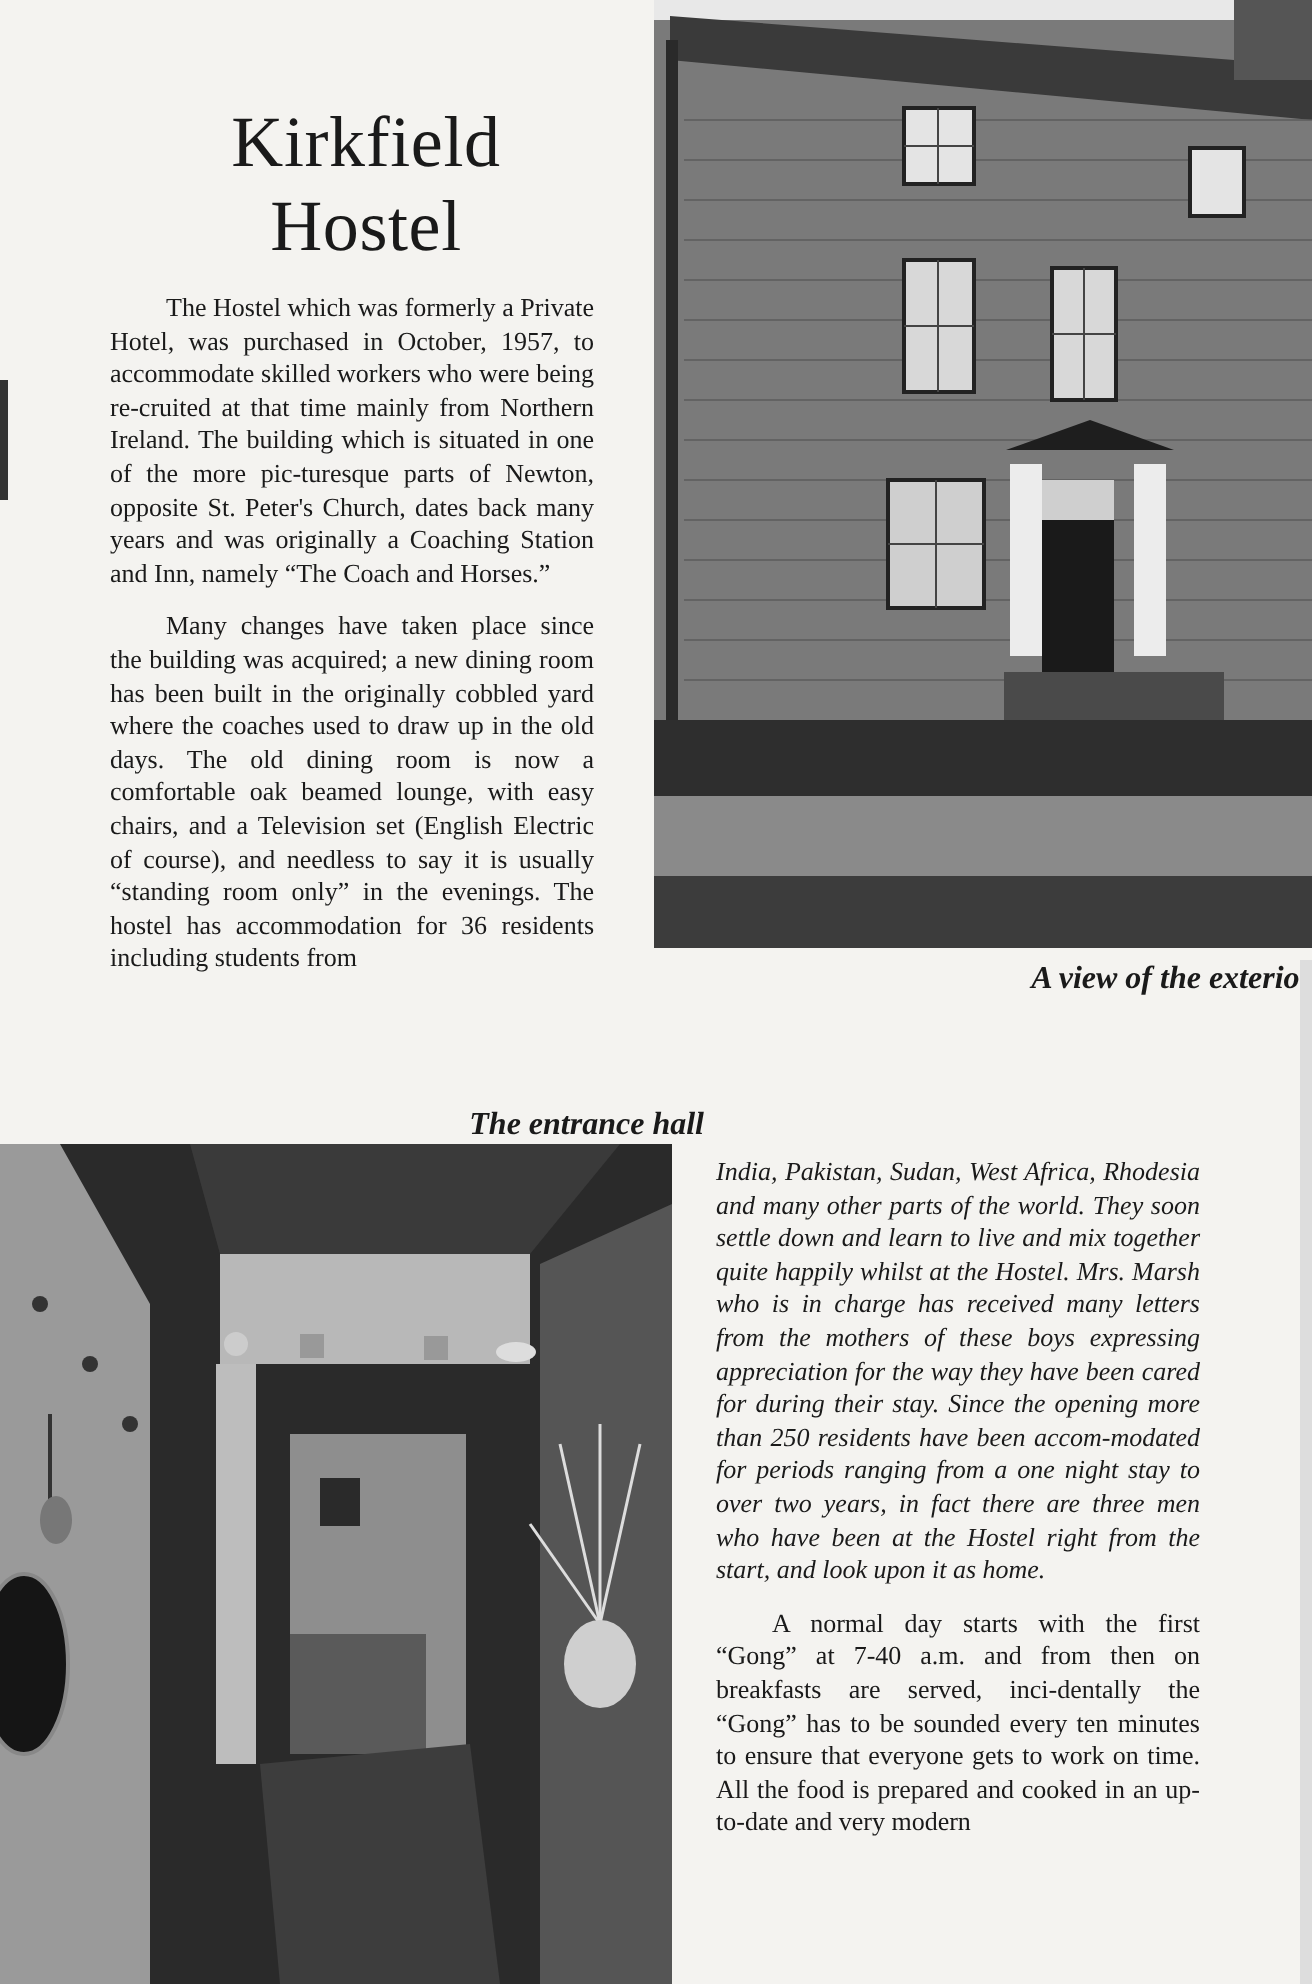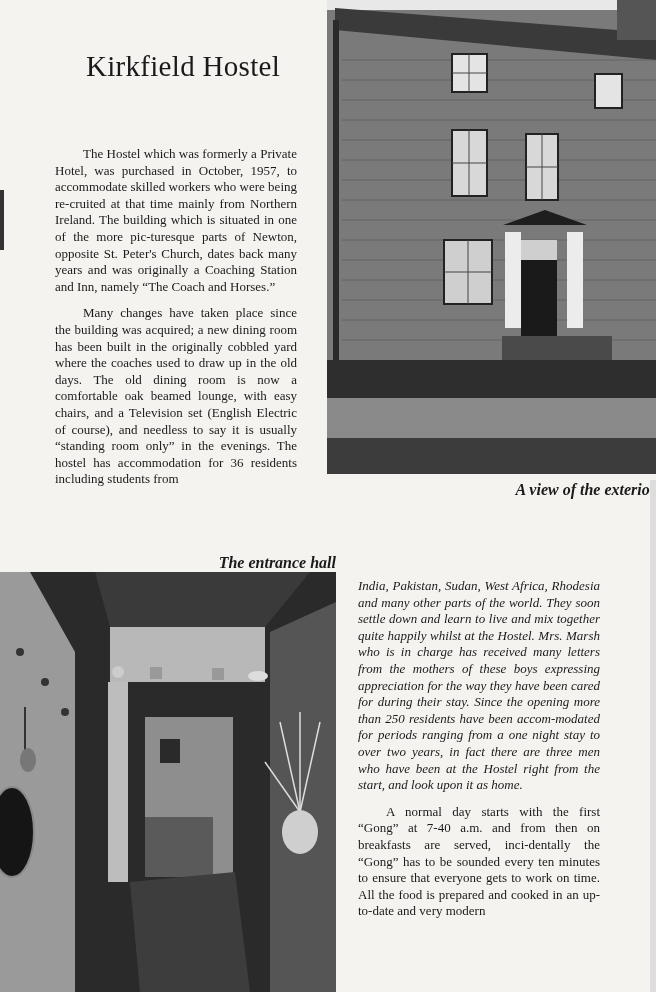--- a/index.html
+++ b/index.html
@@ -1,27 +1,27 @@
 <!DOCTYPE html>
 <html><head>
 <meta charset="utf-8">
 <style>
   html, body { margin:0; padding:0; }
   body { width:656px; height:992px; background:#f4f3f0; position:relative; overflow:hidden;
          font-family:"Liberation Serif","DejaVu Serif",serif; color:#1a1a1a; }
   .title { position:absolute; left:68px; top:50px; width:230px; text-align:center;
-           font-size:29px; font-weight:normal; letter-spacing:0.3px; margin:0; }
+           font-size:36px; font-weight:normal; letter-spacing:0.3px; margin:0; }
   .col { position:absolute; font-size:13px; line-height:16.6px; text-align:justify;margin-top:48px; }
   .col p { margin:0 0 10px 0; text-indent:28px; }
   .col p.cont { text-indent:0;font-style:italic; }
   .col1 { left:55px; top:98px; width:242px; }
   .col2 { left:358px; top:530px; width:242px; }
   .caption { position:absolute; font-size:16px; font-style:italic; font-weight:bold; text-align:right; }
   .cap-ext { left:330px; top:481px; width:326px; }
-  .cap-hall { left:0px; top:554px; width:336px; }
+  .cap-hall { left:16px; top:554px; width:336px; }
   .photo { position:absolute; overflow:hidden; }
   .photo-ext { left:327px; top:0px; width:329px; height:474px; background:#6e6e6e; }
   .photo-hall { left:0px; top:572px; width:336px; height:420px; background:#2a2a2a; }
   .shadow-left { position:absolute; left:0; top:190px; width:4px; height:60px; background:#333; }
   .edge-right { position:absolute; right:0; top:480px; width:6px; height:512px; background:#ddd; }
 </style>
 </head>
 <body>
 
 <h1 class="title">Kirkfield Hostel</h1>

